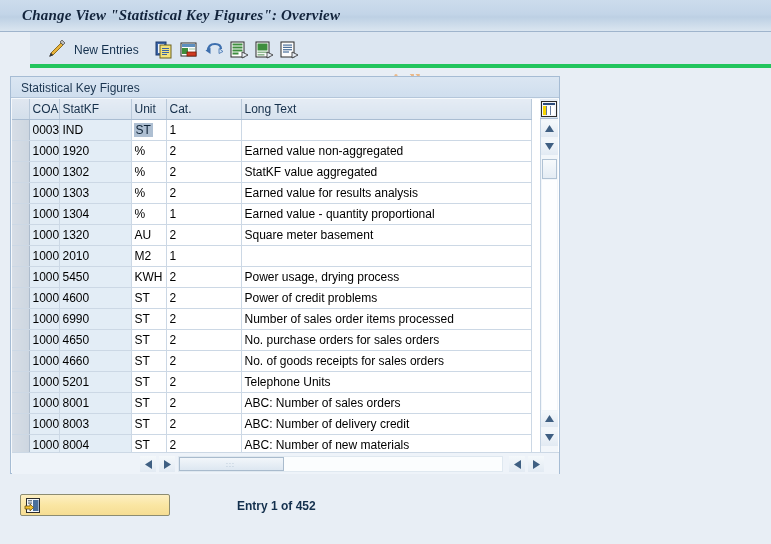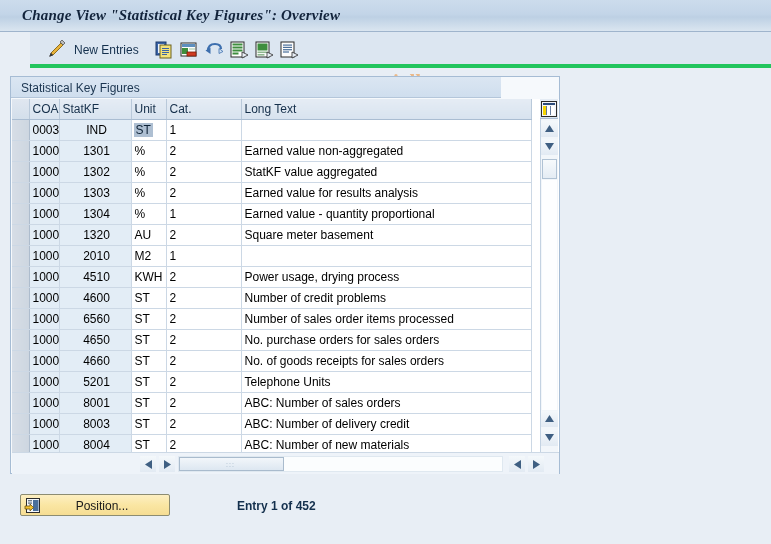--- a/index.html
+++ b/index.html
@@ -60,21 +60,21 @@
   }
 
   
   .groupbox {
     position: absolute; left: 10px; top: 76px;
     width: 550px; height: 398px;
     border: 1px solid #a6bcd4;
     background: #f6f9fc;
   }
   .groupbox-hdr {
-    position: absolute; left: 0; top: 0; width: 490px; height: 21px;
+    position: absolute; left: 0; top: 0; width: 548px; height: 21px;
     background: linear-gradient(to bottom, #dbe6f2 0%, #cfdeee 100%);
     border-bottom: 1px solid #b4c6da;
   }
   .groupbox-title {
     position: absolute; left: 10px; top: 4px;
     font-size: 12px; color: #1b3category; color: #1b3550; white-space: nowrap;
   }
 
   
   .table-wrap {
@@ -124,21 +124,20 @@
     background: #ffffff;
     vertical-align: middle;
   }
   table.grid td.selcell {
     background: linear-gradient(to right, #d6dde6 0%, #cdd6e0 100%);
     border-right: 1px solid #adbccd;
     padding: 0;
   }
   table.grid td.keycell {
     background: #e3edf6;
-    text-align: center;
   }
   .cell-active {
     display: inline-block;
     background: #aebfd2;
     color: #0d2135;
     padding: 0 2px;
     margin-left: -1px;
   }
 
   
@@ -342,21 +341,21 @@
             <td class="selcell"></td>
             <td class="keycell">0003</td>
             <td class="keycell">IND</td>
             <td><span class="cell-active">ST</span></td>
             <td>1</td>
             <td></td>
           </tr>
           <tr>
             <td class="selcell"></td>
             <td class="keycell">1000</td>
-            <td class="keycell">1301</td>
+            <td class="keycell">1920</td>
             <td>%</td>
             <td>2</td>
             <td>Earned value non-aggregated</td>
           </tr>
           <tr>
             <td class="selcell"></td>
             <td class="keycell">1000</td>
             <td class="keycell">1302</td>
             <td>%</td>
             <td>2</td>
@@ -390,37 +389,37 @@
             <td class="selcell"></td>
             <td class="keycell">1000</td>
             <td class="keycell">2010</td>
             <td>M2</td>
             <td>1</td>
             <td></td>
           </tr>
           <tr>
             <td class="selcell"></td>
             <td class="keycell">1000</td>
-            <td class="keycell">4510</td>
+            <td class="keycell">5450</td>
             <td>KWH</td>
             <td>2</td>
             <td>Power usage, drying process</td>
           </tr>
           <tr>
             <td class="selcell"></td>
             <td class="keycell">1000</td>
             <td class="keycell">4600</td>
             <td>ST</td>
             <td>2</td>
-            <td>Number of credit problems</td>
-          </tr>
-          <tr>
-            <td class="selcell"></td>
-            <td class="keycell">1000</td>
-            <td class="keycell">6560</td>
+            <td>Power of credit problems</td>
+          </tr>
+          <tr>
+            <td class="selcell"></td>
+            <td class="keycell">1000</td>
+            <td class="keycell">6990</td>
             <td>ST</td>
             <td>2</td>
             <td>Number of sales order items processed</td>
           </tr>
           <tr>
             <td class="selcell"></td>
             <td class="keycell">1000</td>
             <td class="keycell">4650</td>
             <td>ST</td>
             <td>2</td>
@@ -539,16 +538,15 @@
 <div class="btn-position">
   <div class="btn-position-icon">
     <svg width="18" height="18" viewBox="0 0 18 18">
       <rect x="2.5" y="1.5" width="13" height="14" fill="#f4f7fa" stroke="#2b2b2b" stroke-width="1"></rect>
       <rect x="9" y="3" width="5.5" height="11" fill="#4a6f9a"></rect>
       <rect x="4" y="3" width="4" height="1.4" fill="#6d7b8a"></rect>
       <rect x="4" y="5.4" width="4" height="1.4" fill="#6d7b8a"></rect>
       <path d="M1 9 L6 9 L6 7 L9.5 10.5 L6 14 L6 12 L1 12 Z" fill="#f2c02e" stroke="#6d5312" stroke-width="0.8"></path>
     </svg>
   </div>
-  <div class="btn-position-label">Position...</div>
 </div>
 
 <div class="entry-status">Entry 1 of 452</div>
 
 </body></html>

